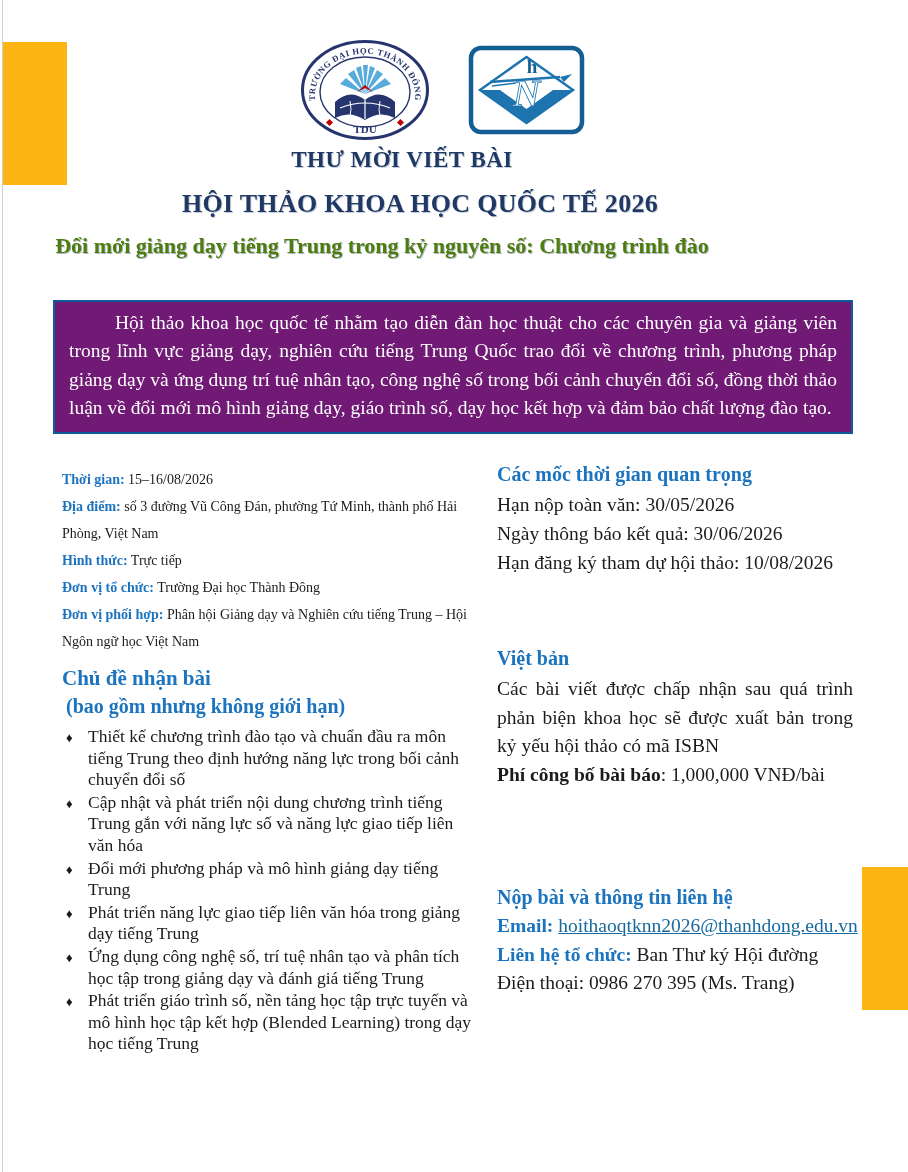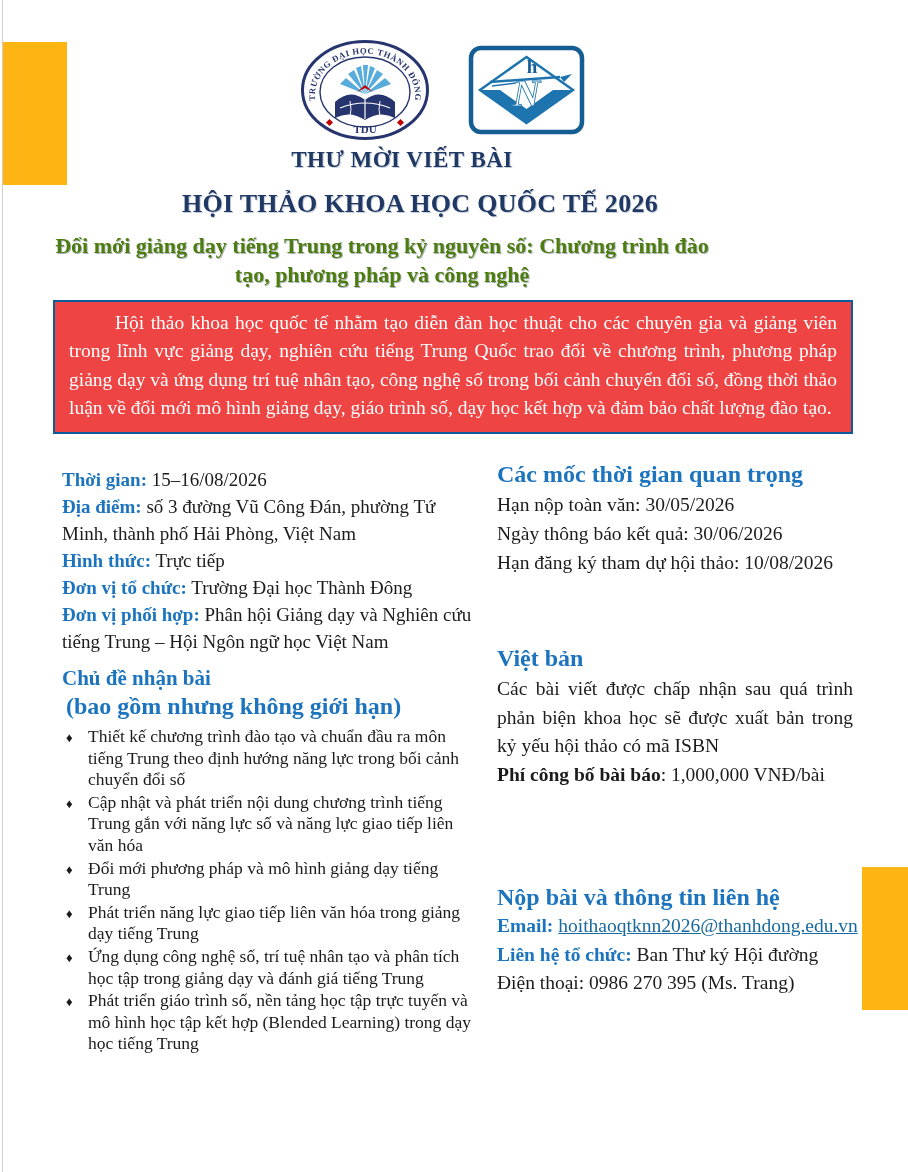--- a/index.html
+++ b/index.html
@@ -15,31 +15,31 @@
   .title1{position:absolute;left:0;top:147px;width:804px;text-align:center;
           font-size:23px;font-weight:bold;color:#1F3864;letter-spacing:.5px;
           text-shadow:1px 1px 0 rgba(31,56,100,.25);}
   .title2{position:absolute;left:0;top:189px;width:840px;text-align:center;
           font-size:26px;font-weight:bold;color:#1F3864;letter-spacing:.3px;
           text-shadow:1px 1px 0 rgba(31,56,100,.25);}
   .subtitle{position:absolute;left:0;top:231px;width:764px;text-align:center;
           font-size:22px;font-weight:bold;color:#4d7c0f;line-height:29px;
           text-shadow:1px 1px 0 rgba(20,40,70,.35);}
   .intro{position:absolute;left:53px;top:300px;width:800px;box-sizing:border-box;
-         background:#ef4444;border:2px solid #0d5b9b;color:#ffffff;
+         background:#701a75;border:2px solid #0d5b9b;color:#ffffff;
          padding:7px 14px 9px 14px;}
   .intro p{margin:0;font-size:19.5px;line-height:28.4px;text-align:justify;text-indent:46px;}
   .blue-lbl{color:#1C74BE;font-weight:bold;}
-  .sec-head{color:#1C74BE;font-weight:bold;font-size:24px;line-height:26px;margin:0;}
-  .details{position:absolute;left:62px;top:466px;width:418px;font-size:19px;line-height:27px;}
+  .sec-head{color:#1C74BE;font-weight:bold;font-size:20px;line-height:26px;margin:0;}
+  .details{position:absolute;left:62px;top:466px;width:418px;font-size:14px;line-height:27px;}
   .milestones{position:absolute;left:497px;top:461px;width:385px;font-size:19.5px;line-height:29px;}
   .milestones .sec-head{margin-bottom:3px;}
   .topics{position:absolute;left:62px;top:664px;width:418px;}
   .topics .sec-head{font-size:21px;line-height:28px;}
-  .topics .sub-head{color:#1C74BE;font-weight:bold;font-size:24px;line-height:28px;padding-left:4px;}
+  .topics .sub-head{color:#1C74BE;font-weight:bold;font-size:20px;line-height:28px;padding-left:4px;}
   .topics ul{list-style:none;margin:6px 0 0 0;padding:0;font-size:17.5px;line-height:21.6px;}
   .topics li{display:flex;margin:0 0 1px 0;}
   .topics .blt{width:22px;flex:0 0 22px;font-size:13px;padding-left:4px;padding-top:1px;}
   .publication{position:absolute;left:497px;top:645px;width:356px;font-size:19.5px;line-height:28.5px;}
   .publication .sec-head{margin-bottom:4px;}
   .publication p{margin:0;text-align:justify;}
   .contact{position:absolute;left:497px;top:884px;width:380px;font-size:19.5px;line-height:28.5px;}
   .contact .sec-head{margin-bottom:2px;}
   .contact a{color:#17699E;text-decoration:underline;}
   .svgtext{font-family:"Liberation Serif","DejaVu Serif",serif;}
@@ -92,21 +92,20 @@
       <polygon points="92,32 104,29 96,37" fill="#1E74AE"></polygon>
       <line x1="24" y1="41" x2="48" y2="38" stroke="#1E74AE" stroke-width="1.5"></line>
       <text class="svgtext" x="64" y="28" font-size="19" font-weight="bold" fill="#155E93" text-anchor="middle">h</text>
     </svg>
   </div>
 
   <div class="title1">THƯ MỜI VIẾT BÀI</div>
   <div class="title2">HỘI THẢO KHOA HỌC QUỐC TẾ 2026</div>
   <div class="subtitle">
     <div>Đổi mới giảng dạy tiếng Trung trong kỷ nguyên số: Chương trình đào</div>
-    <div>tạo, phương pháp và công nghệ</div>
   </div>
 
   <div class="intro">
     <p>Hội thảo khoa học quốc tế nhằm tạo diễn đàn học thuật cho các chuyên gia và giảng viên trong lĩnh vực giảng dạy, nghiên cứu tiếng Trung Quốc trao đổi về chương trình, phương pháp giảng dạy và ứng dụng trí tuệ nhân tạo, công nghệ số trong bối cảnh chuyển đổi số, đồng thời thảo luận về đổi mới mô hình giảng dạy, giáo trình số, dạy học kết hợp và đảm bảo chất lượng đào tạo.</p>
   </div>
 
   <div class="details">
     <div><span class="blue-lbl">Thời gian:</span> <span>15–16/08/2026</span></div>
     <div><span class="blue-lbl">Địa điểm:</span> <span>số 3 đường Vũ Công Đán, phường Tứ Minh, thành phố Hải Phòng, Việt Nam</span></div>
     <div><span class="blue-lbl">Hình thức:</span> <span>Trực tiếp</span></div>

